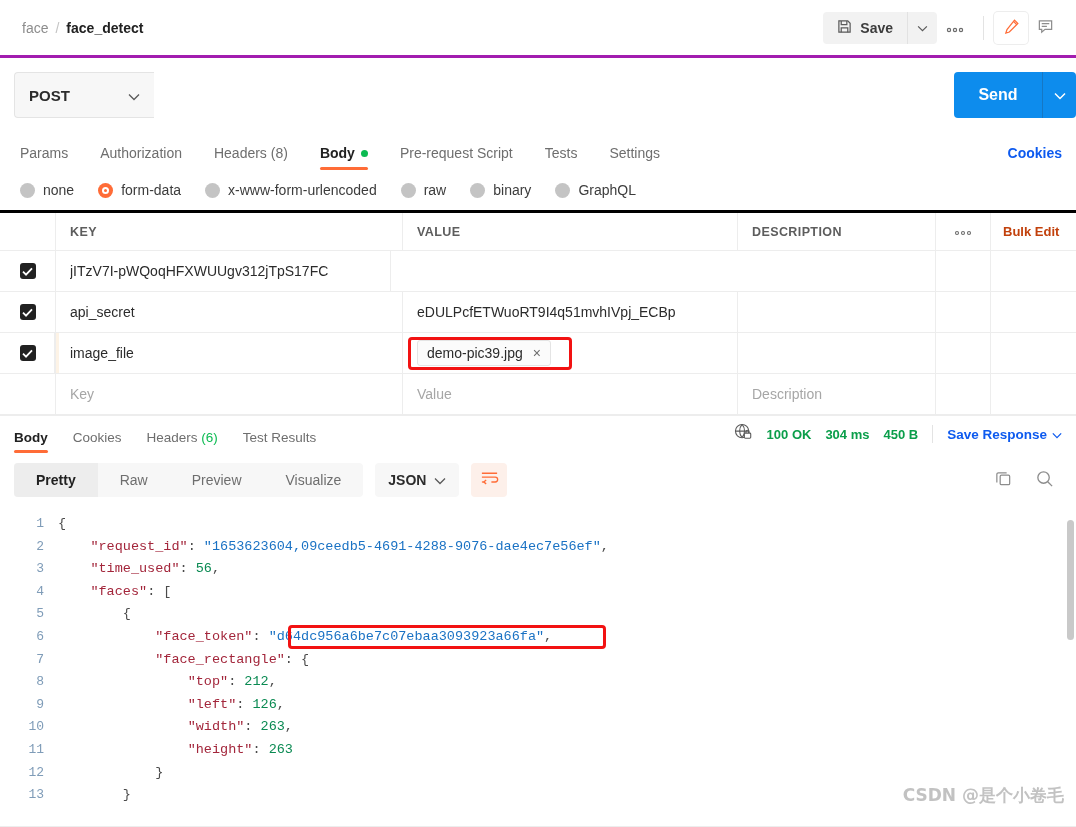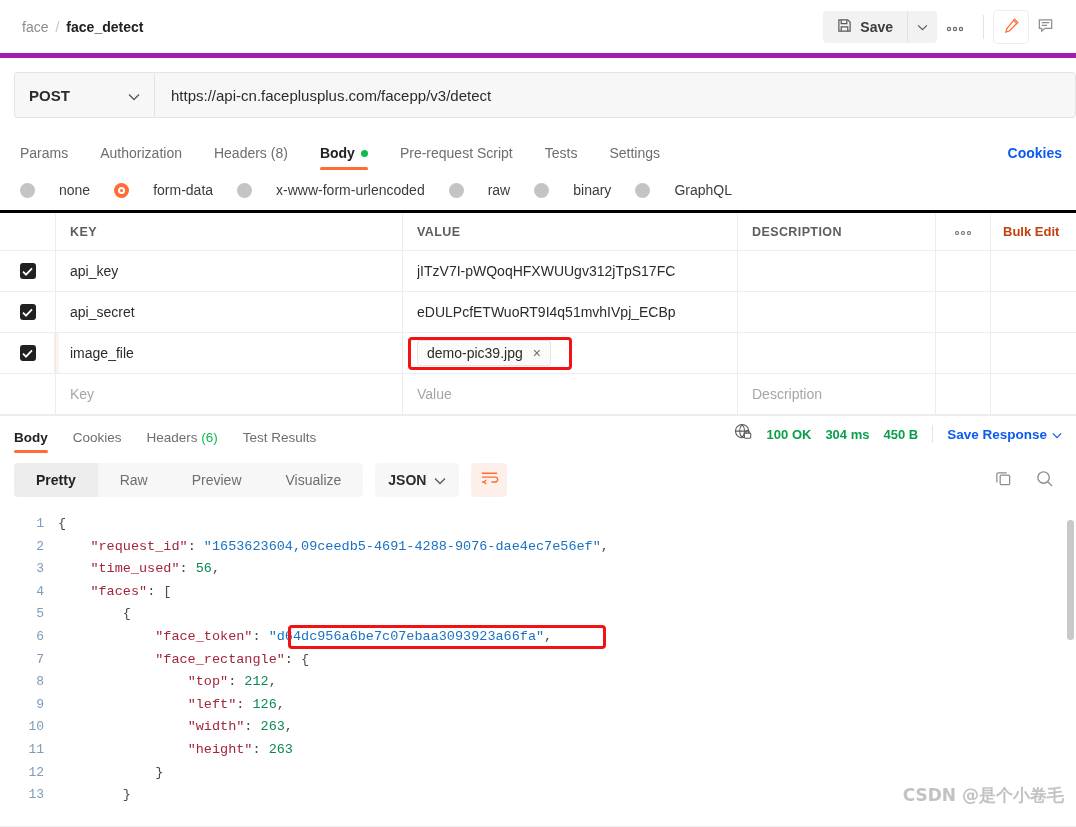--- a/index.html
+++ b/index.html
@@ -10,21 +10,21 @@
     font-family: "Liberation Sans", sans-serif;
     overflow: hidden;
   }
   body { position: relative; }
 
   
   .topbar {
     height: 58px;
     display: flex; align-items: center;
     padding: 0 14px 0 22px;
-    border-bottom: 5px solid #a21caf;
+    border-bottom: 3px solid #a21caf;
     background: #fff;
   }
   .breadcrumb { display: flex; align-items: center; gap: 7px; font-size: 14px; }
   .bc-parent { color: #8d8d8d; }
   .bc-sep { color: #c4c4c4; }
   .bc-current { color: #212121; font-weight: bold; }
 
   .topbar-right { margin-left: auto; display: flex; align-items: center; gap: 0; }
   .save-group { display: flex; align-items: stretch; }
   .btn-save {
@@ -126,21 +126,21 @@
     margin-left: auto; color: #0d5aef; font-size: 14px; font-weight: bold;
     padding-bottom: 9px; cursor: pointer;
   }
 
   
   .bodytypes {
     display: flex; align-items: center;
     padding: 12px 20px 12px 20px;
     gap: 0;
   }
-  .radio-item { display: flex; align-items: center; gap: 24px; margin-right: 24px; cursor: pointer; font-size: 14px; color: #3c3c3c; }
+  .radio-item { display: flex; align-items: center; gap: 8px; margin-right: 24px; cursor: pointer; font-size: 14px; color: #3c3c3c; }
   .radio {
     width: 15px; height: 15px; border-radius: 50%;
     background: #c4c4c4; display: inline-block; position: relative;
   }
   .radio.sel { background: #ff6c37; }
   .radio.sel::after {
     content: ""; position: absolute; inset: 4px;
     background: #ff6c37; border-radius: 50%;
     box-shadow: 0 0 0 2px #fff inset;
   }
@@ -323,22 +323,29 @@
 
 <div class="urlrow">
   <div class="method-box">
     <span>POST</span>
     <span>
       <svg width="12" height="8" viewBox="0 0 12 8" fill="none" stroke="#5a5a5a" stroke-width="1.3">
           <path d="M1 1.5L6 6.5L11 1.5"></path>
         </svg>
     </span>
   </div>
-  <div class="url-box">
-    <span>https://api-cn.faceplusplus.com/facepp/v3/detect</span>
+  <div class="send-group">
+    <button class="btn-send">Send</button>
+    <button class="btn-send-caret">
+      <span>
+        <svg width="12" height="8" viewBox="0 0 12 8" fill="none" stroke="#ffffff" stroke-width="1.5">
+            <path d="M1 1.5L6 6.5L11 1.5"></path>
+          </svg>
+      </span>
+    </button>
   </div>
 </div>
 
 <div class="reqtabs">
   <div class="reqtab">
       <span>Params</span>
     </div>
   <div class="reqtab">
       <span>Authorization</span>
     </div>
@@ -408,23 +415,20 @@
   </div>
 
   <div class="kvrow">
     <div class="cell-check">
       <span class="chk">
         <svg width="11" height="9" viewBox="0 0 11 9" fill="none" stroke="#fff" stroke-width="1.8">
             <path d="M1 4.6L4 7.6L10 1.3"></path>
           </svg>
       </span>
     </div>
-    <div class="cell-key">
-        <span class="kv-text">api_key</span>
-      </div>
     <div class="cell-val">
         <span class="kv-text">jITzV7I-pWQoqHFXWUUgv312jTpS17FC</span>
       </div>
     <div class="cell-desc">
         <span class="kv-text"></span>
       </div>
     <div class="cell-dots"></div>
     <div class="cell-bulk"></div>
   </div>
 

